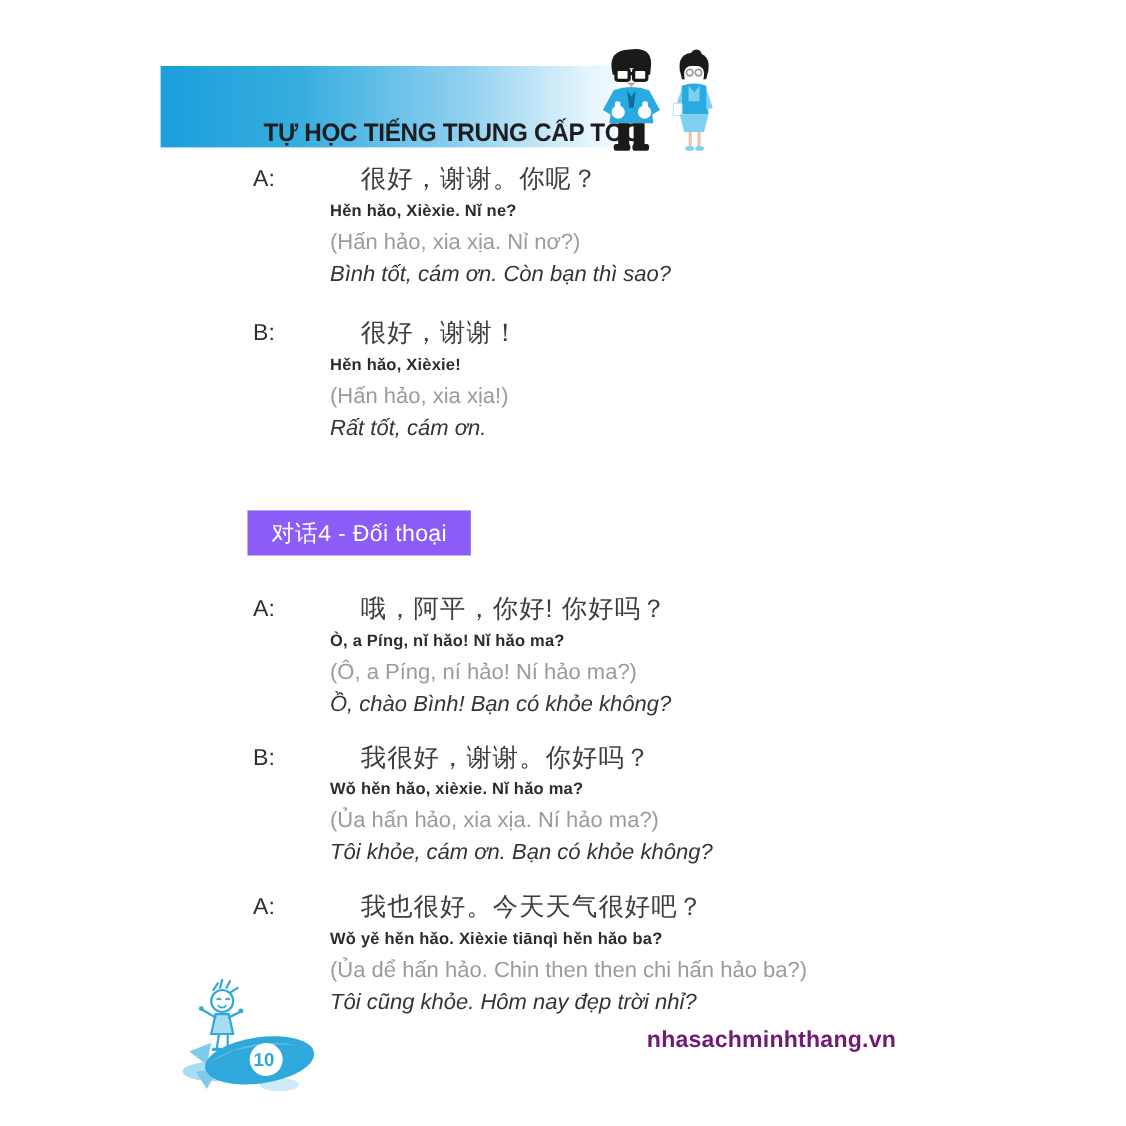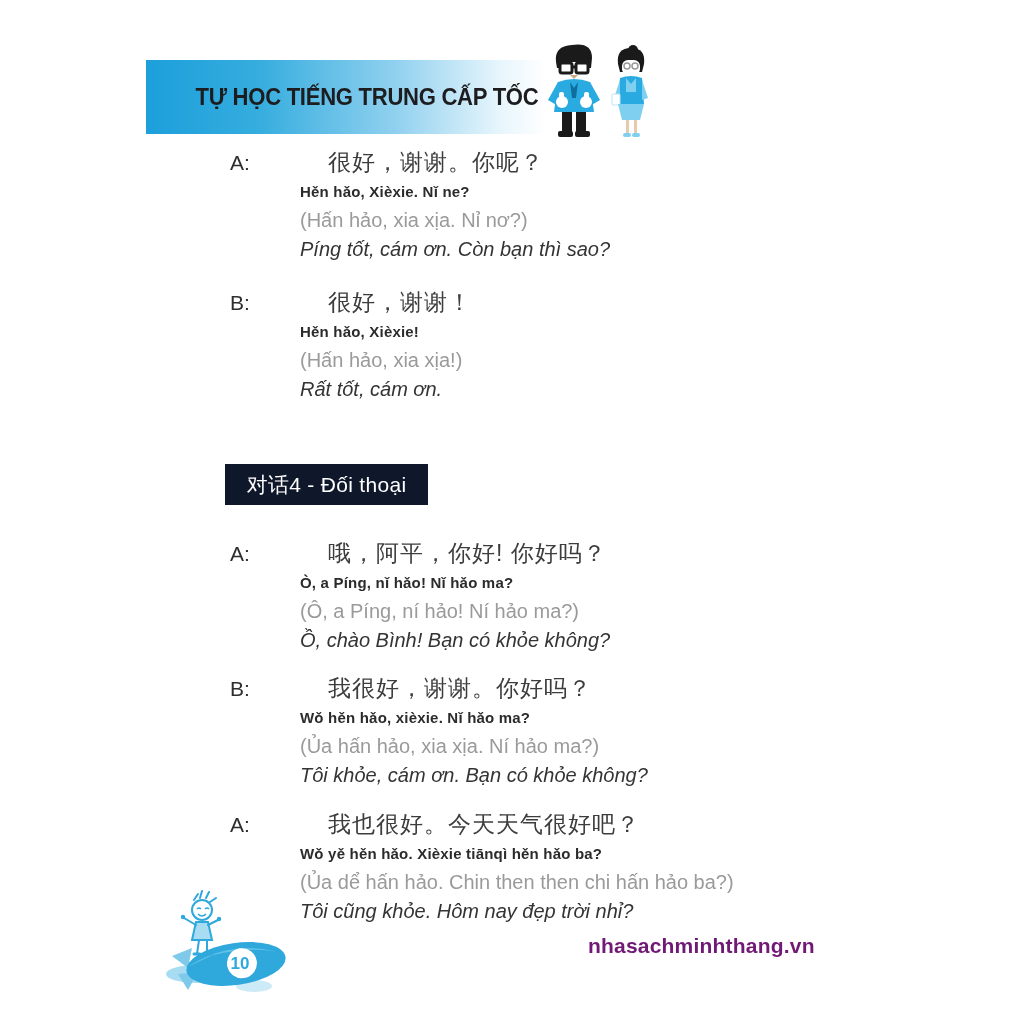--- a/index.html
+++ b/index.html
@@ -4,40 +4,40 @@
 <style>
   html,body{margin:0;padding:0;background:#ffffff;}
   .page{
     position:relative;width:1024px;height:1024px;background:#ffffff;overflow:hidden;
     font-family:"Liberation Sans","DejaVu Sans",sans-serif;color:#3c3c3c;
   }
   
   .header-bar{
     position:absolute;left:146px;top:60px;width:400px;height:74px;
     background:linear-gradient(90deg,#1c9fdb 0%,#35adde 28%,#8fd0ef 62%,#e6f5fc 88%,#ffffff 100%);
-    display:flex;align-items:center;justify-content:center;
+    display:flex;align-items:flex-end;justify-content:center;padding-left:44px;
   }
   .header-title{
     font-size:23px;font-weight:bold;color:#1d1d1f;letter-spacing:-0.3px;
     padding-left:62px;white-space:nowrap;transform:scaleX(0.96);transform-origin:left center;
   }
   .header-chars{position:absolute;left:536px;top:42px;}
   
   .dialogue{position:absolute;left:230px;display:flex;}
   .speaker{width:70px;font-size:21px;color:#2e2e2e;line-height:29px;}
   .lines{white-space:nowrap;}
   .lines>div{line-height:29px;height:29px;}
   .cn{font-size:23px;color:#3d3d3d;letter-spacing:1px;margin-left:28px;}
   .py{font-size:15px;font-weight:600;color:#2b2b2b;letter-spacing:0.2px;}
   .ph{font-size:20px;color:#9a9a9a;}
   .tr{font-size:20px;font-style:italic;font-weight:500;color:#343434;font-family:"Liberation Sans","DejaVu Sans",sans-serif;}
   
   .section-box{
     position:absolute;left:225px;top:464px;width:203px;height:41px;
-    background:#0f172a;display:flex;align-items:center;justify-content:center;
+    background:#8b5cf6;display:flex;align-items:center;justify-content:center;
   }
   .section-label{color:#ffffff;font-size:21px;letter-spacing:0.3px;}
   
   .footer-mascot{position:absolute;left:158px;top:890px;}
   .site-link{
     position:absolute;left:588px;top:934px;font-size:21px;font-weight:600;
     color:#701a75;letter-spacing:0.2px;
   }
 </style>
 </head>
@@ -92,21 +92,21 @@
       </g>
     </svg>
   </div>
 
   <div class="dialogue" style="top:148px">
     <div class="speaker">A:</div>
     <div class="lines">
       <div class="cn">很好，谢谢。你呢？</div>
       <div class="py">Hěn hǎo, Xièxie. Nǐ ne?</div>
       <div class="ph">(Hấn hảo, xia xịa. Nỉ nơ?)</div>
-      <div class="tr">Píng tốt, cám ơn. Còn bạn thì sao?</div>
+      <div class="tr">Bình tốt, cám ơn. Còn bạn thì sao?</div>
     </div>
   </div>
 
   <div class="dialogue" style="top:288px">
     <div class="speaker">B:</div>
     <div class="lines">
       <div class="cn">很好，谢谢！</div>
       <div class="py">Hěn hǎo, Xièxie!</div>
       <div class="ph">(Hấn hảo, xia xịa!)</div>
       <div class="tr">Rất tốt, cám ơn.</div>

